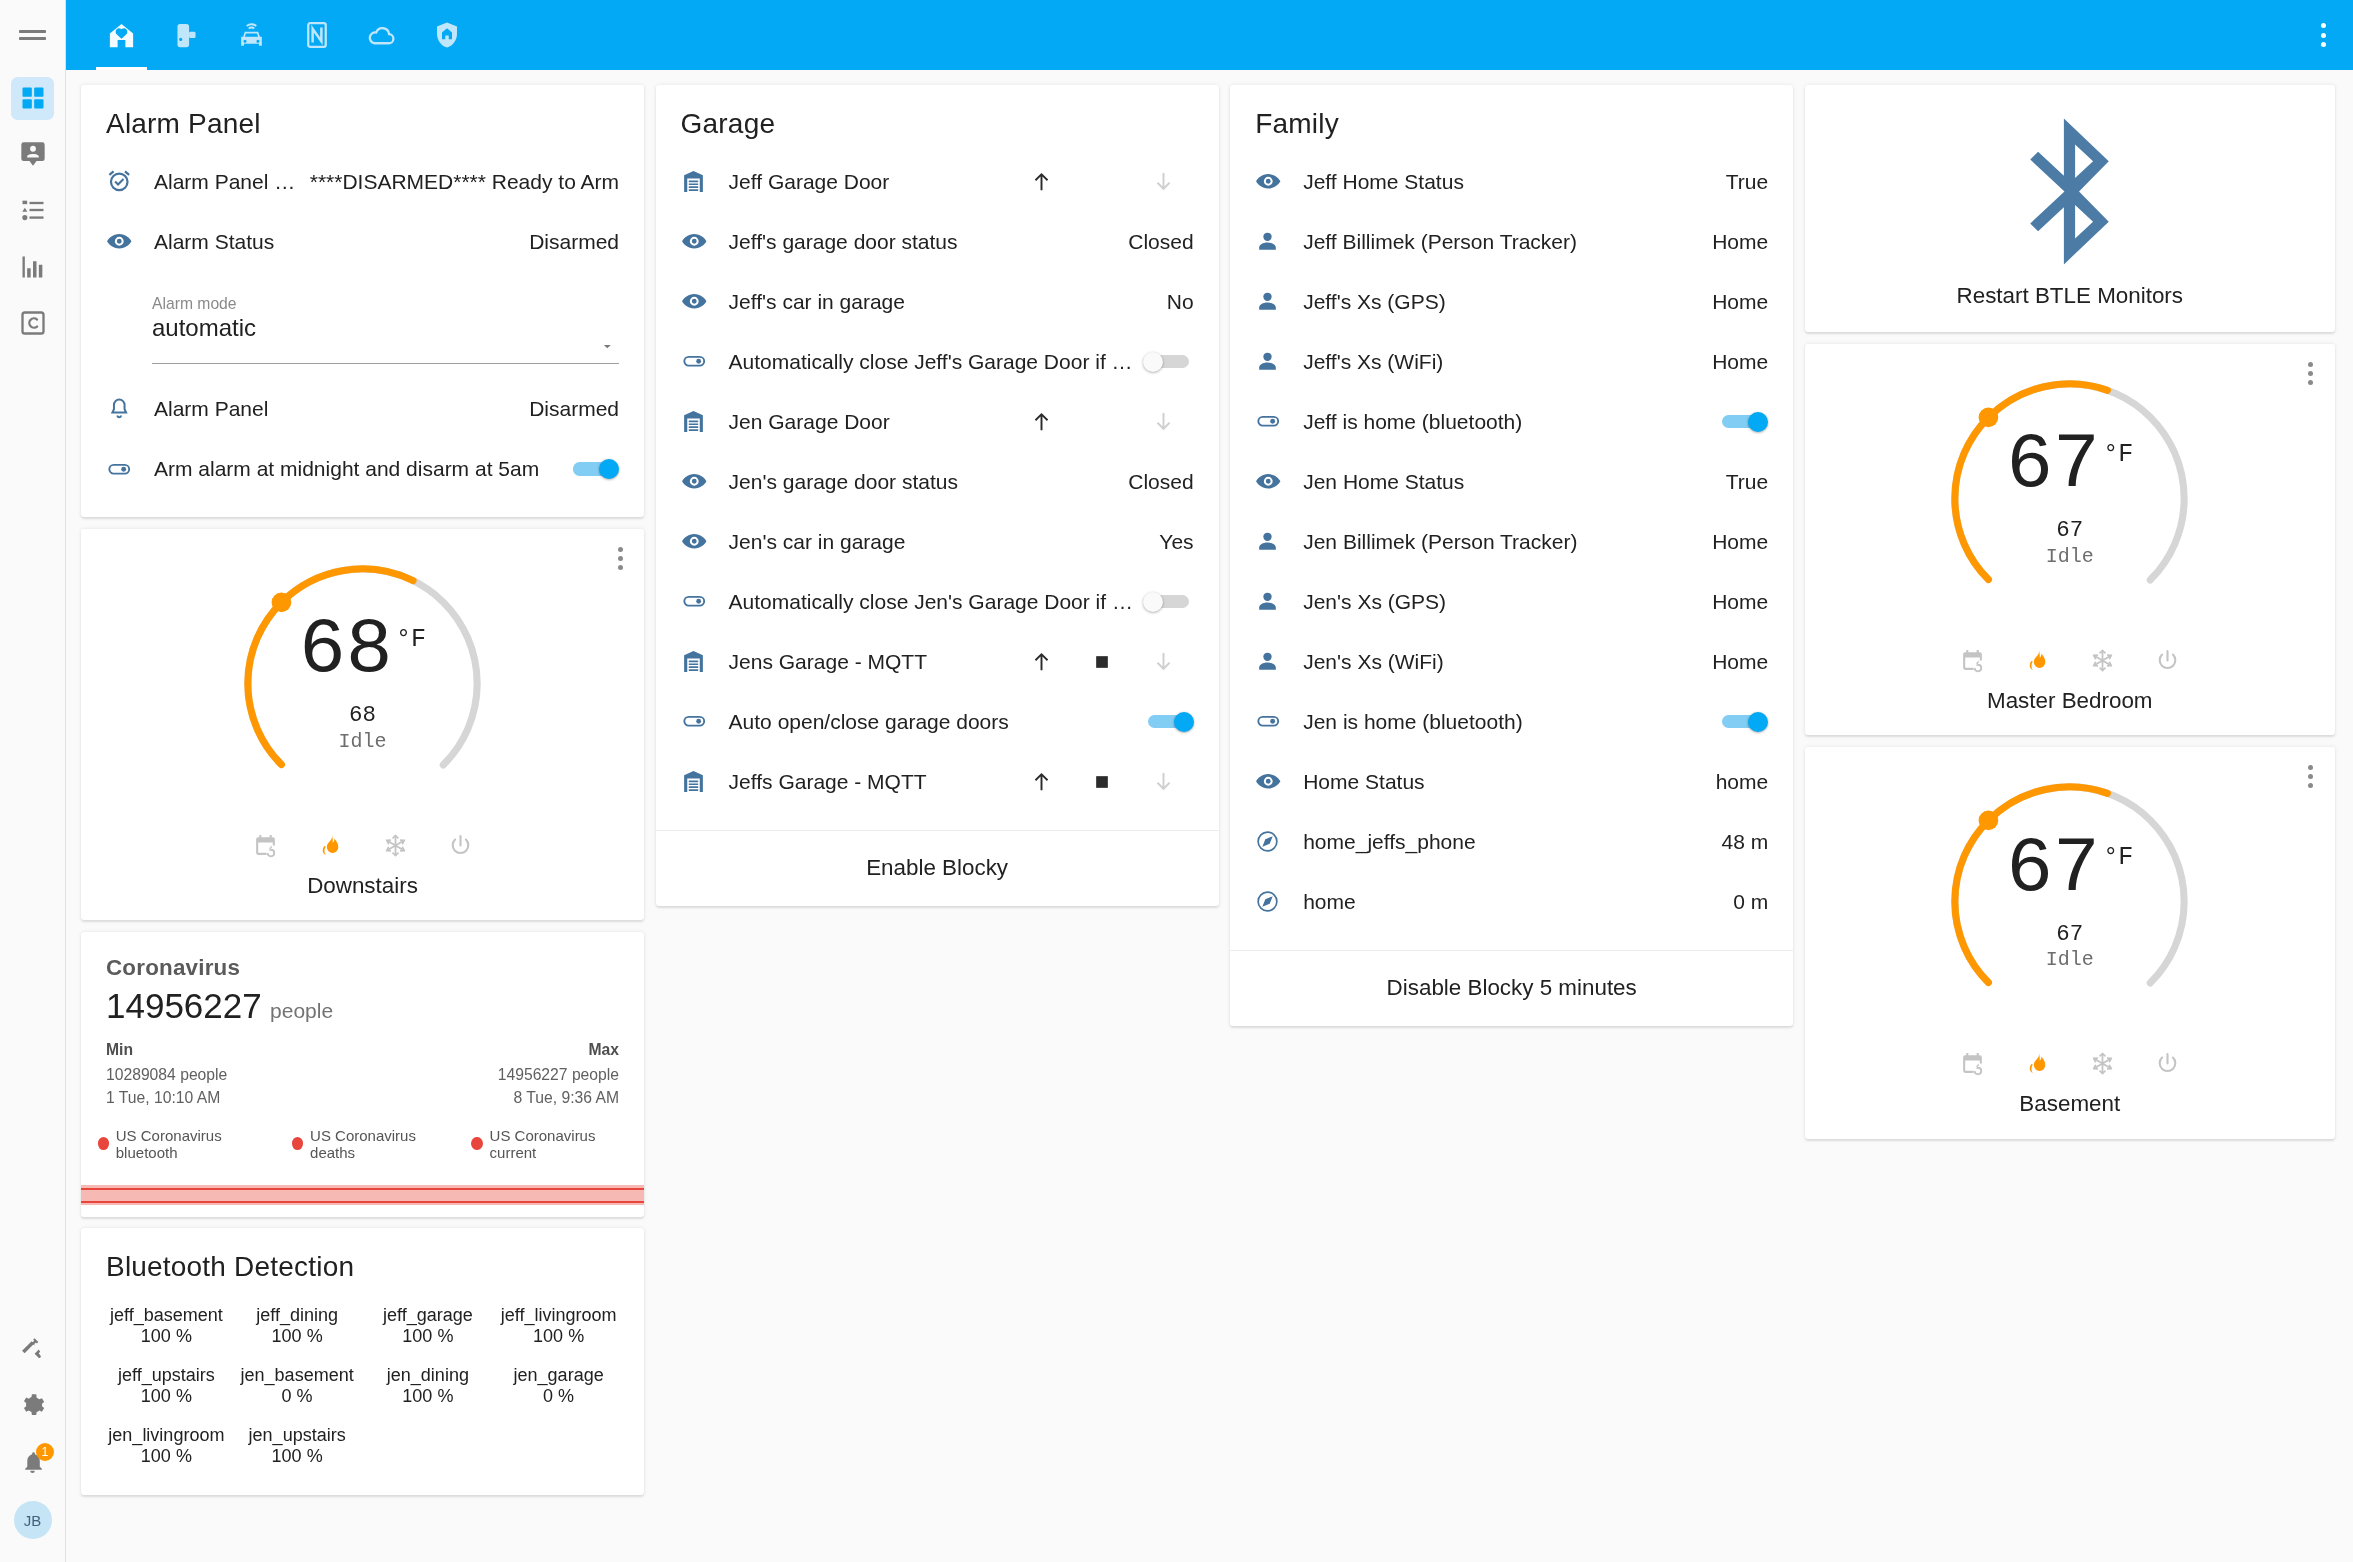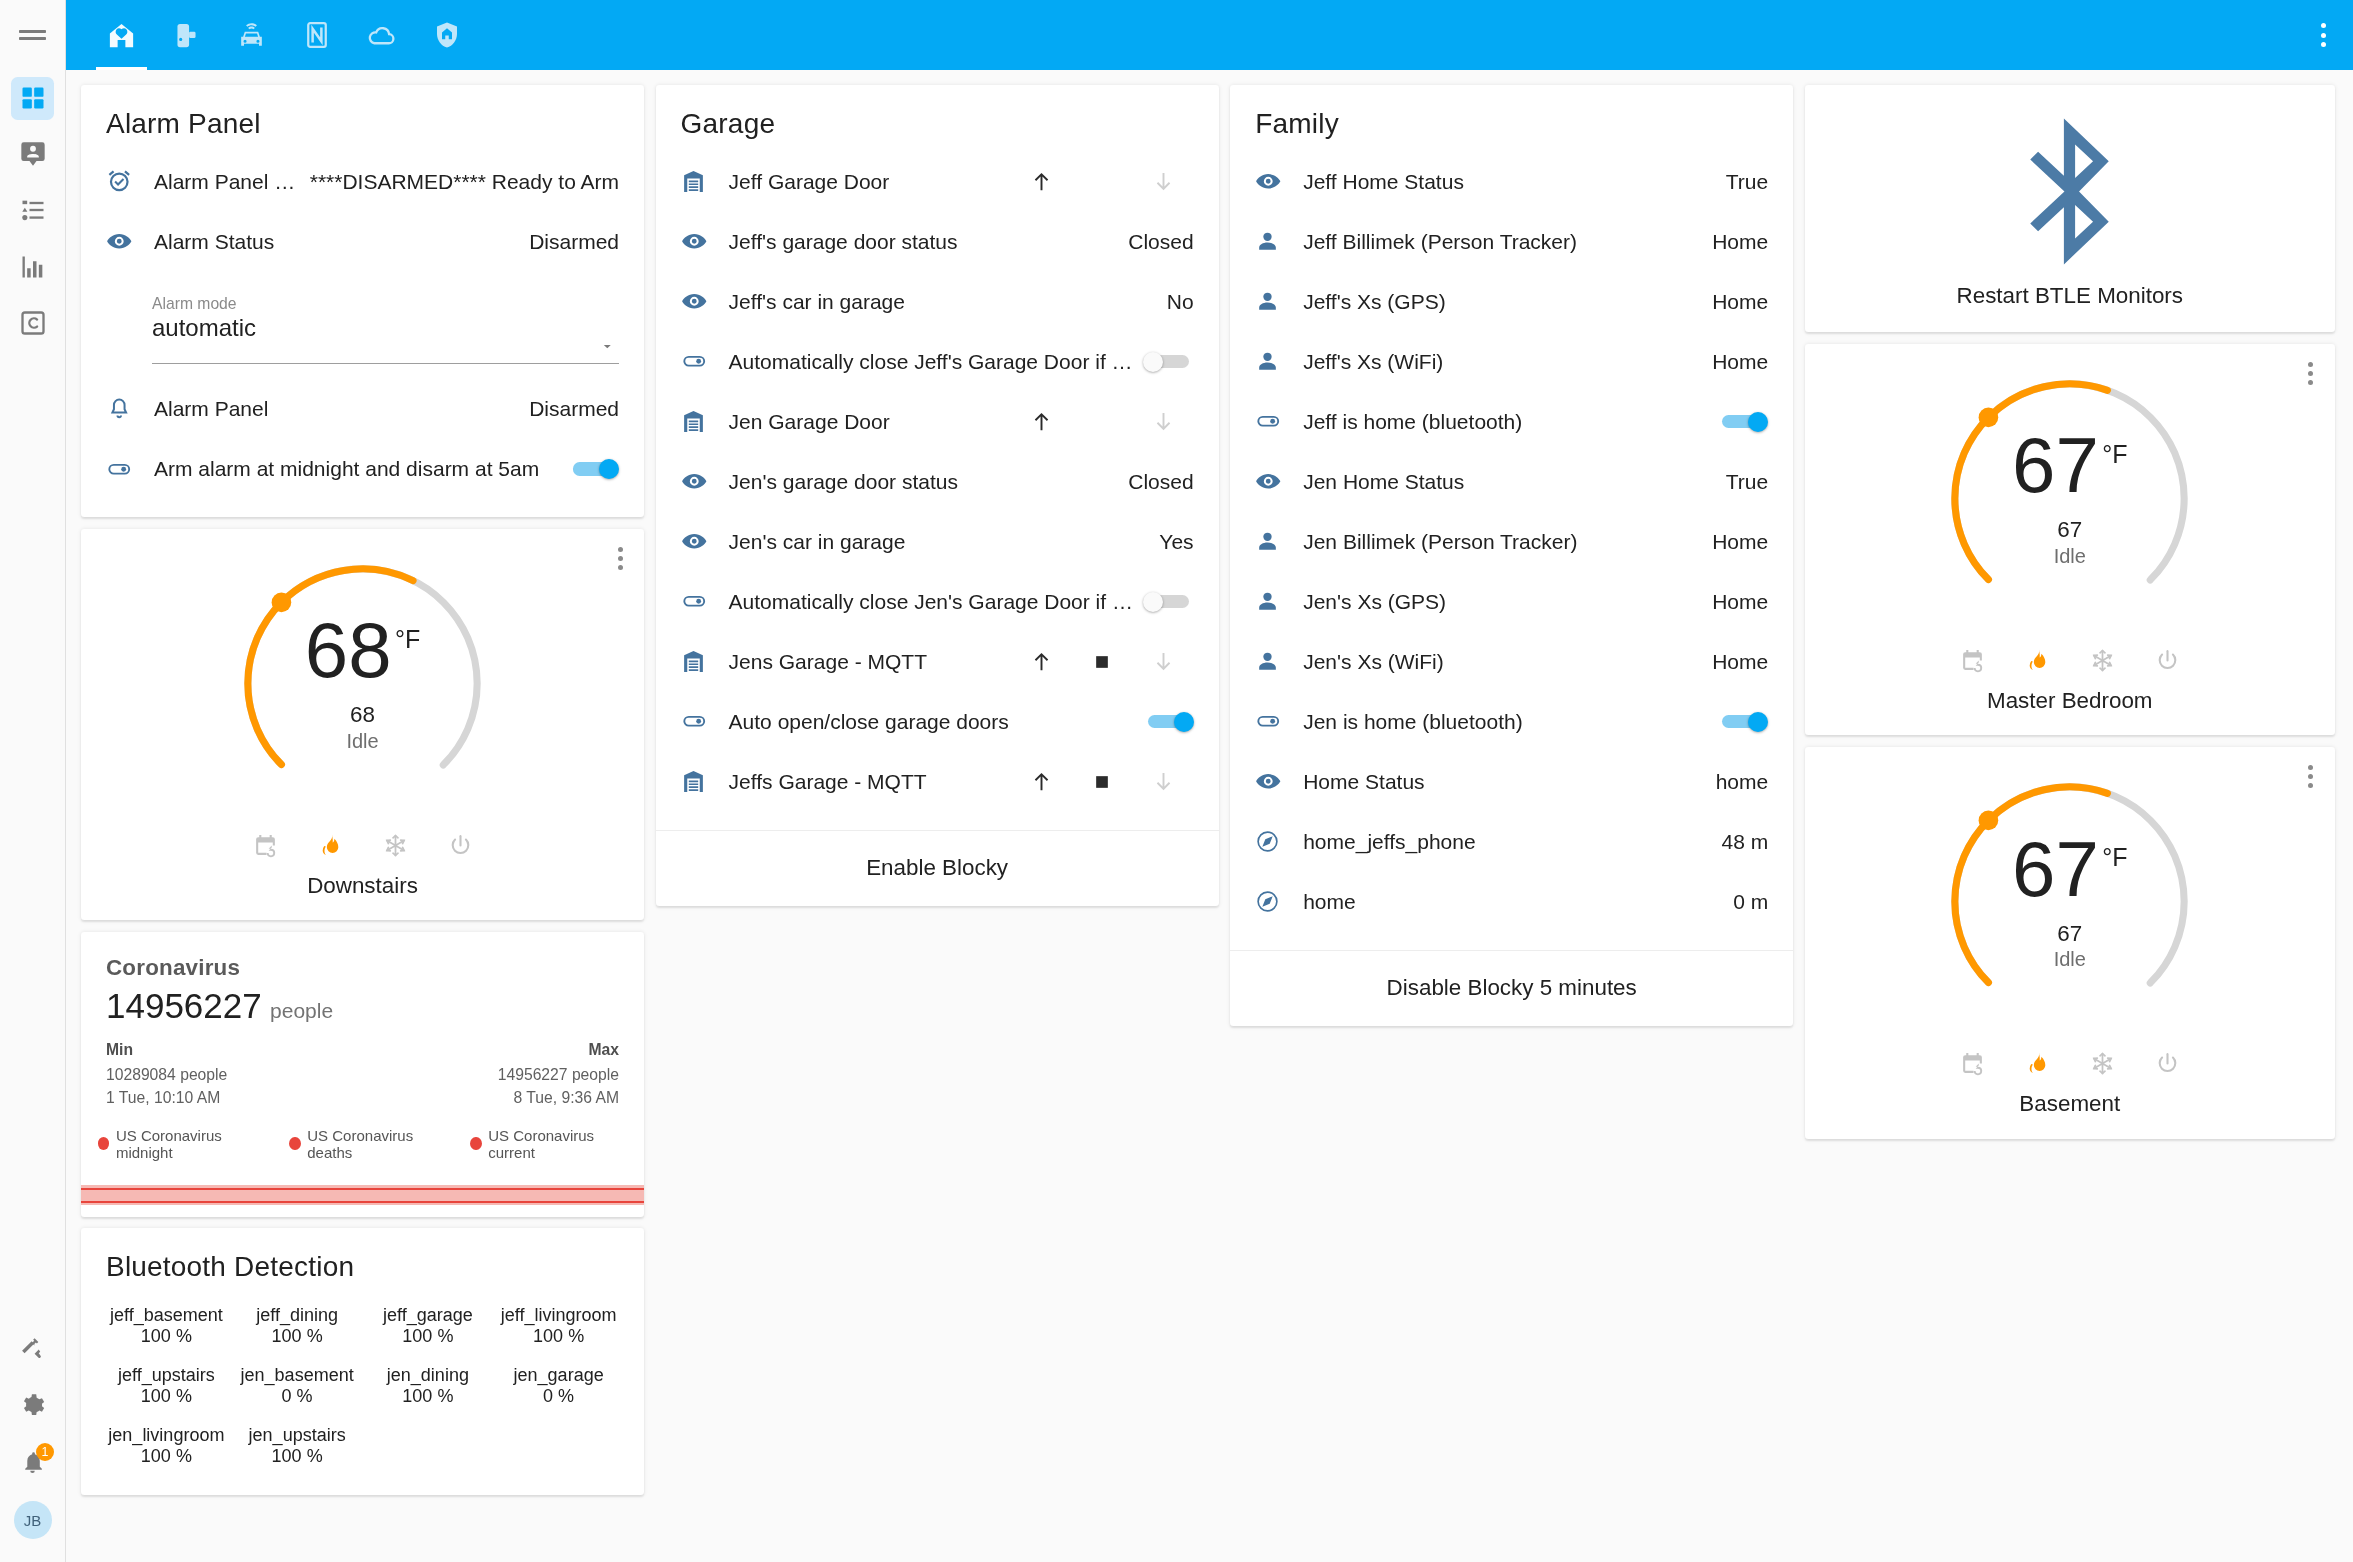--- a/index.html
+++ b/index.html
@@ -118,21 +118,21 @@
     font-size: 22.4px; color: #212121; cursor: pointer;
   }
 
   
   .thermo { padding: 18px 0 21.5px 0; position: relative; }
   .thermo-overflow { position:absolute; top:18px; right:21.5px; }
   .dots-v-dark i { width:5px;height:5px;border-radius:50%;background:#8a8a8a;display:block; }
   .gauge-wrap { display:flex; justify-content:center; position: relative; }
   .gauge-center {
     position:absolute; left:0; right:0; top:0; bottom:0;
-    display:flex; flex-direction:column; align-items:center; justify-content:center;
+    display:flex; flex-direction:column; align-items:center; justify-content:center;font-family:Liberation Mono, monospace;
   }
   .temp-line { display:flex; align-items:flex-start; }
   .temp-big { font-size: 78px; font-weight: 300; color:#212121; line-height: .95; }
   .temp-unit { font-size: 25px; color:#212121; margin-top: 11.6px; margin-left: 3.3px;}
   .temp-cur { font-size: 22.4px; color:#212121; margin-top: 15px;}
   .temp-mode { font-size: 20px; color:#6e6e6e; margin-top: 1.7px;}
   .thermo-ctrls { display:flex; justify-content:center; gap: 40px; margin-top: 13.2px;}
   .thermo-name { text-align:center; font-size:22.4px; color:#212121; margin-top: 15px;}
 
   
@@ -453,21 +453,21 @@
             </div>
             <div class="mm-col right">
               <div class="mm-h">Max</div>
               <div class="mm-v">14956227 people</div>
               <div class="mm-v">8 Tue, 9:36 AM</div>
             </div>
           </div>
           <div class="legend">
             <span class="legend-item">
               <span class="legend-dot"></span>
-              <span>US Coronavirus midnight</span>
+              <span>US Coronavirus bluetooth</span>
             </span>
             <span class="legend-item">
               <span class="legend-dot"></span>
               <span>US Coronavirus deaths</span>
             </span>
             <span class="legend-item">
               <span class="legend-dot"></span>
               <span>US Coronavirus current</span>
             </span>
           </div>

